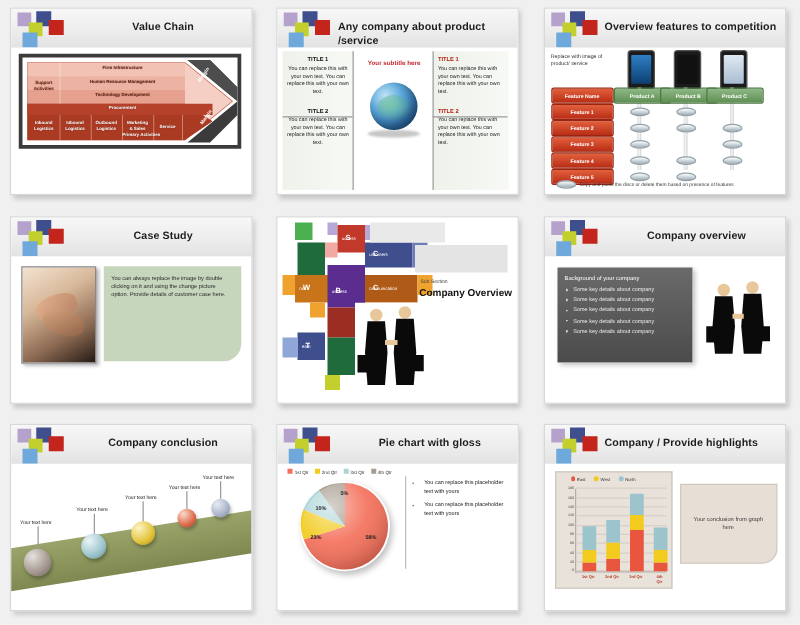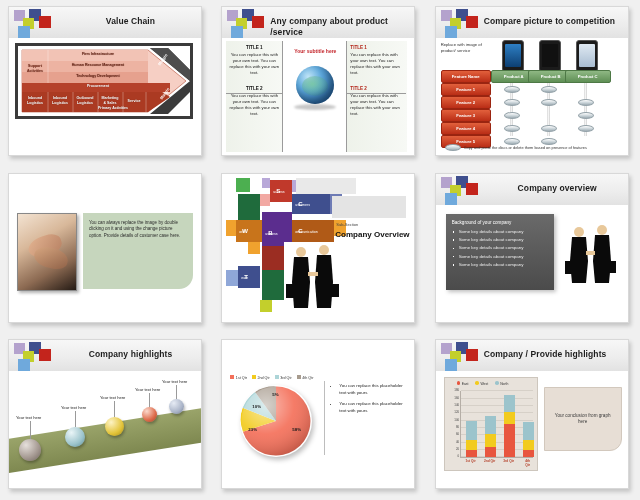--- a/index.html
+++ b/index.html
@@ -245,21 +245,21 @@
   <div class="cell">
     <div class="slide">
       <div class="hdr">
         <div class="logo">
           <i class="sq1"></i>
             <i class="sq2"></i>
             <i class="sq3"></i>
             <i class="sq4"></i>
             <i class="sq5"></i>
         </div>
-        <div class="hdr-title left">Compare picture to competition</div>
+        <div class="hdr-title left">Overview features to competition</div>
       </div>
       <div class="body-area">
         <div class="replace-note">Replace with image of product/ service</div>
 
         <div class="phone" style="left:66px;top:2px;">
           <div class="scr" style="background:linear-gradient(to bottom,#2e7fc4,#0d3f72);"></div>
         </div>
         <div class="phone" style="left:103px;top:2px;">
           <div class="scr" style="background:#111;"></div>
         </div>
@@ -298,20 +298,30 @@
         <div class="disc" style="left:142px;top:87px;"></div>
 
         <div class="disc" style="left:9px;bottom:4px;"></div>
         <div class="foot-note">Copy and paste the discs or delete them based on presence of features</div>
       </div>
     </div>
   </div>
 
   <div class="cell">
     <div class="slide">
+      <div class="hdr">
+        <div class="logo">
+          <i class="sq1"></i>
+            <i class="sq2"></i>
+            <i class="sq3"></i>
+            <i class="sq4"></i>
+            <i class="sq5"></i>
+        </div>
+        <div class="hdr-title">Case Study</div>
+      </div>
       <div class="body-area">
         <div class="photo">
           <div class="hand1"></div>
             <div class="hand2"></div>
         </div>
         <div class="greenbox">
           <p>You can always replace the image by double clicking on it and using the change picture option. Provide details of customer case here.</p>
         </div>
       </div>
     </div>
@@ -413,21 +423,21 @@
   <div class="cell">
     <div class="slide">
       <div class="hdr">
         <div class="logo">
           <i class="sq1"></i>
             <i class="sq2"></i>
             <i class="sq3"></i>
             <i class="sq4"></i>
             <i class="sq5"></i>
         </div>
-        <div class="hdr-title">Company highlights</div>
+        <div class="hdr-title">Company conclusion</div>
       </div>
       <div class="body-area">
         <div class="ramp"></div>
 
         <div class="ball" style="left:10px;top:68px;width:22px;height:22px;background:radial-gradient(circle at 32% 28%,#e6e0dc,#a39790 60%,#6d625c);"></div>
         <div class="ball" style="left:56px;top:56px;width:20px;height:20px;background:radial-gradient(circle at 32% 28%,#eaf5f7,#9cc4cc 60%,#5c8b94);"></div>
         <div class="ball" style="left:96px;top:46px;width:19px;height:19px;background:radial-gradient(circle at 32% 28%,#fdf3c4,#e3c43a 60%,#a58a12);"></div>
         <div class="ball" style="left:133px;top:36px;width:15px;height:15px;background:radial-gradient(circle at 32% 28%,#fbd9cc,#dd6a4a 60%,#a1422a);"></div>
         <div class="ball" style="left:160px;top:28px;width:15px;height:15px;background:radial-gradient(circle at 32% 28%,#e6ebf4,#aab4c8 60%,#707a90);"></div>
 
@@ -441,20 +451,30 @@
         <div class="lbl" style="left:52px;top:34px;">Your text here</div>
         <div class="lbl" style="left:91px;top:24px;">Your text here</div>
         <div class="lbl" style="left:126px;top:16px;">Your text here</div>
         <div class="lbl" style="left:153px;top:8px;">Your text here</div>
       </div>
     </div>
   </div>
 
   <div class="cell">
     <div class="slide">
+      <div class="hdr">
+        <div class="logo">
+          <i class="sq1"></i>
+            <i class="sq2"></i>
+            <i class="sq3"></i>
+            <i class="sq4"></i>
+            <i class="sq5"></i>
+        </div>
+        <div class="hdr-title">Pie chart with gloss</div>
+      </div>
       <div class="body-area">
         <div class="legend">
           <span><i style="background:#f4705a"></i><b style="font-weight:normal">1st Qtr</b></span>
           <span><i style="background:#f2cb1e"></i><b style="font-weight:normal">2nd Qtr</b></span>
           <span><i style="background:#add5d8"></i><b style="font-weight:normal">3rd Qtr</b></span>
           <span><i style="background:#a79b8e"></i><b style="font-weight:normal">4th Qtr</b></span>
         </div>
 
         <svg class="pie" viewBox="0 0 100 100">
           <defs>

